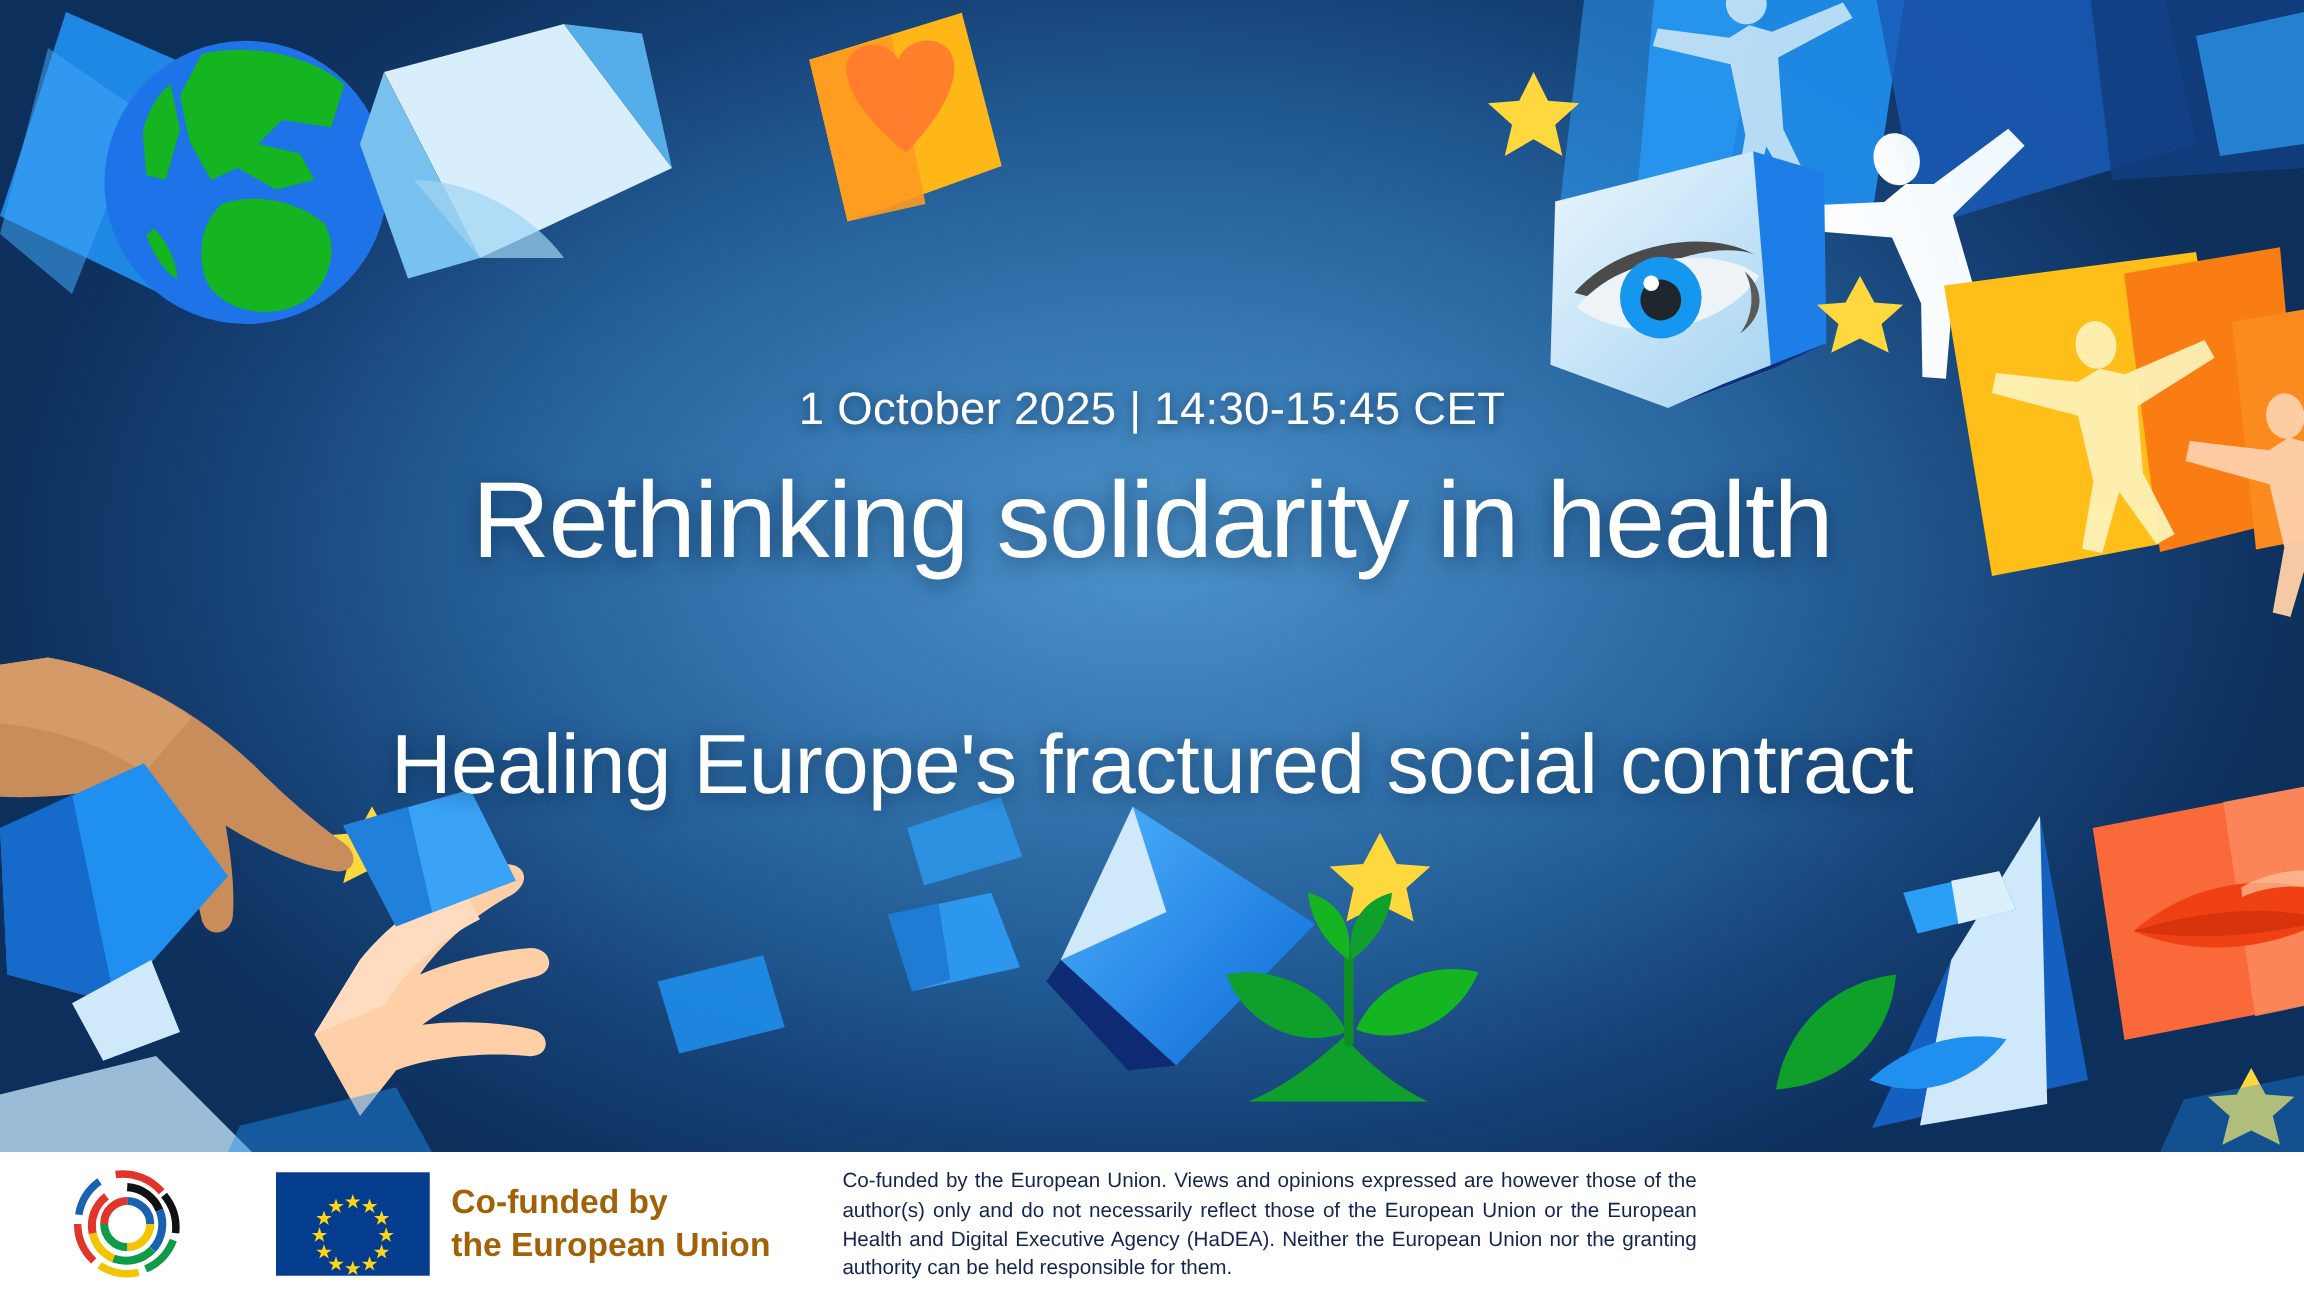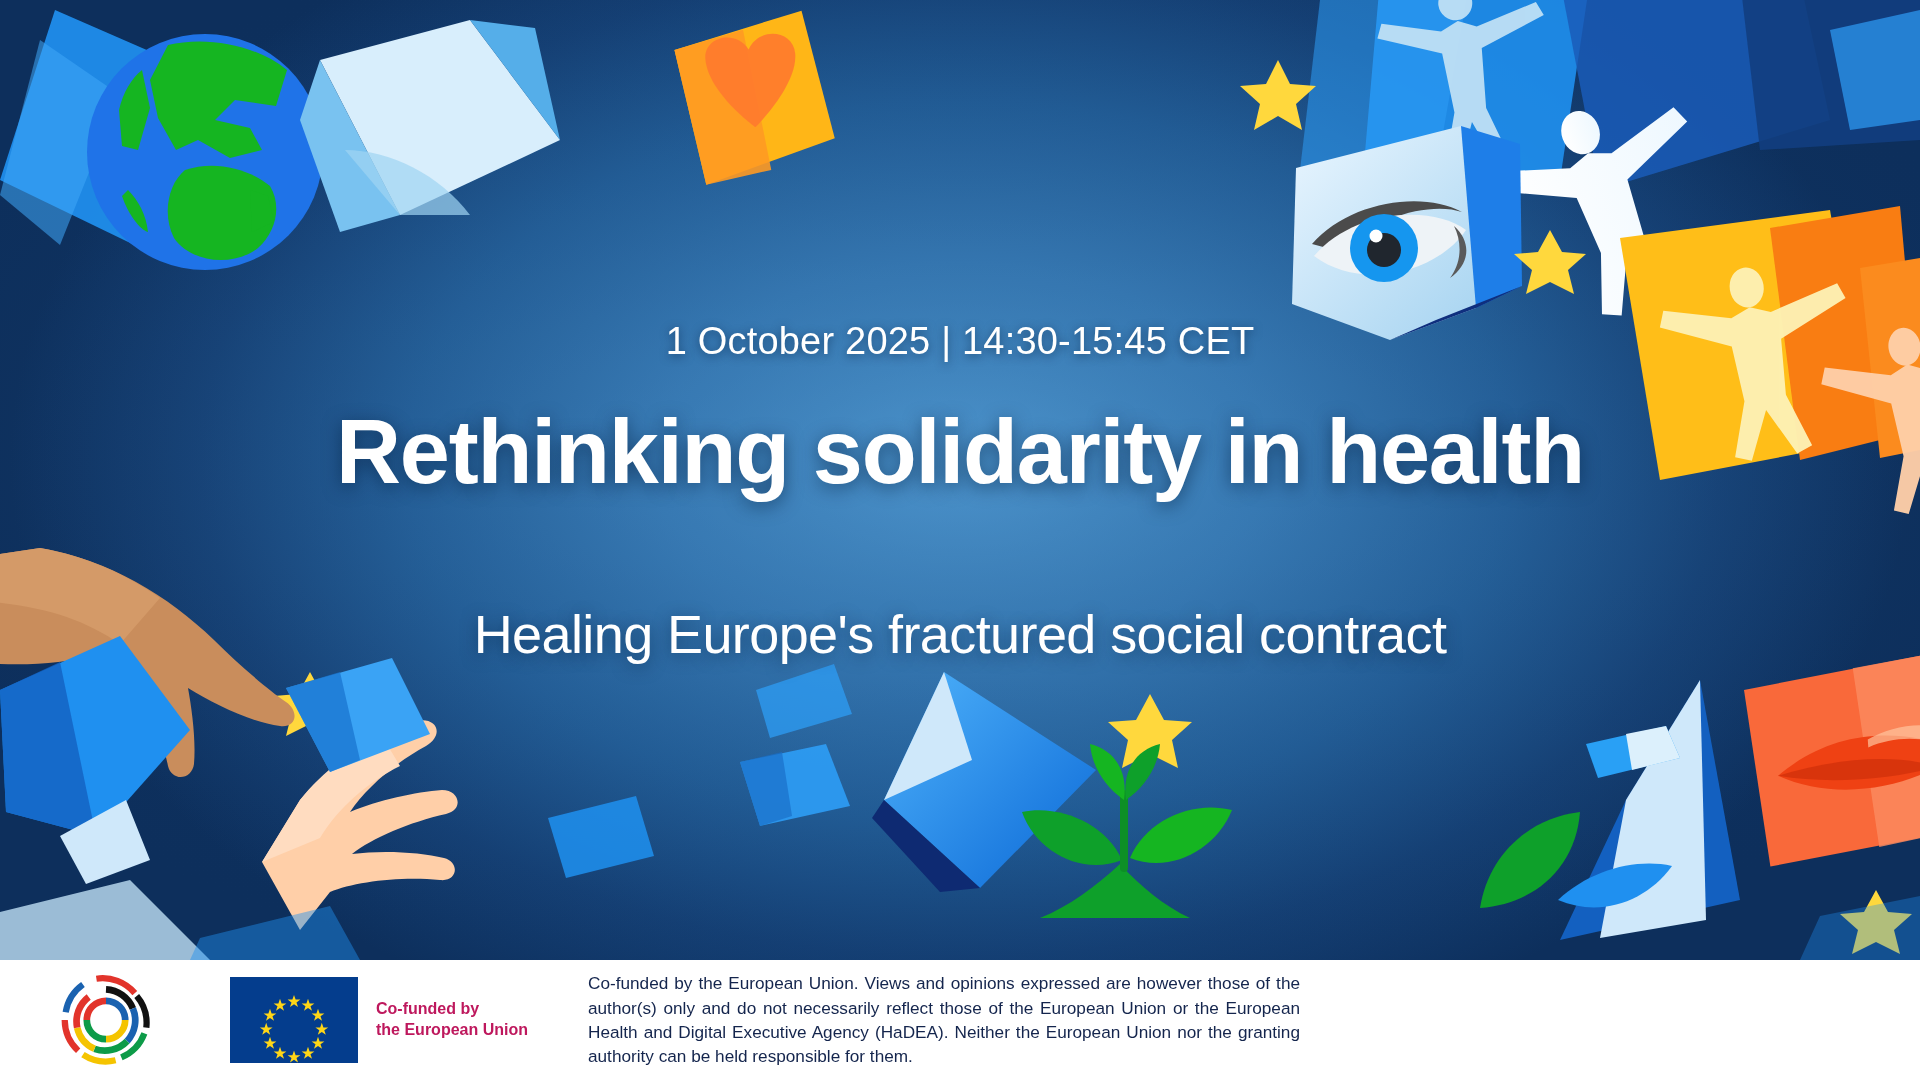--- a/index.html
+++ b/index.html
@@ -32,32 +32,32 @@
   #date{
     margin-top:320px;
     color:#ffffff;
     font-size:38px;
     font-weight:400;
     letter-spacing:.2px;
     text-shadow:0 2px 10px rgba(4,28,58,.55);
     white-space:nowrap;
   }
   #title{
-    margin-top:42px;
+    margin-top:24px;
     color:#ffffff;
     font-size:90px;
-    font-weight:700;
+    font-weight:400;
     letter-spacing:-1.2px;
     line-height:1.05;
     text-shadow:0 4px 18px rgba(4,28,58,.55);
     white-space:nowrap;
   }
   #subtitle{
     color:#ffffff;
-    font-size:54px;
+    font-size:70px;
     font-weight:400;
     letter-spacing:-.6px;
     line-height:1.08;
     text-shadow:0 3px 16px rgba(4,28,58,.5);
     white-space:nowrap;
   }
 
   
   #footer{
     position:absolute;left:0;top:960px;width:1920px;height:120px;
@@ -79,22 +79,22 @@
 
   #eu-block{
     display:flex;align-items:center;
     margin-left:76px;
   }
   #eu-flag{
     width:128px;height:86px;background:#043d8d;display:block;flex:none;
   }
   #eu-words{
     margin-left:18px;
-    color:#be185d;
-    font-size:16px;font-weight:700;line-height:1.3;
+    color:#a16207;
+    font-size:28px;font-weight:700;line-height:1.3;
   }
 
   #disclaimer{
     margin-left:60px;
     width:712px;
     color:#14254d;
     font-size:17.2px;
     line-height:1.42;
     text-align:justify;
   }

